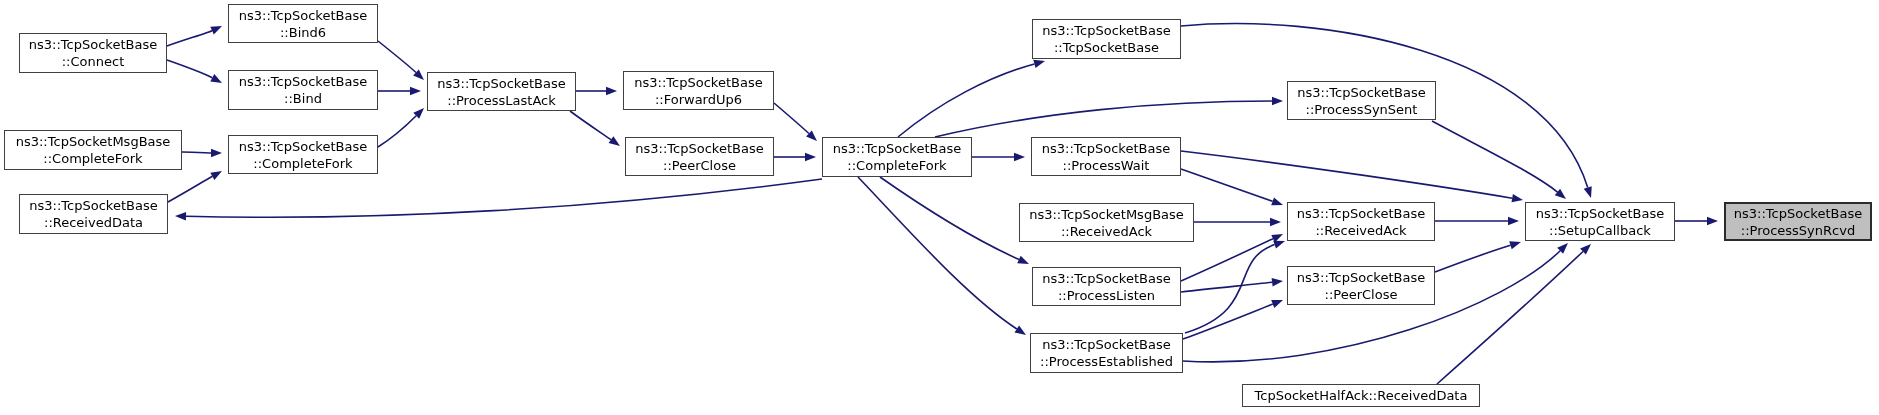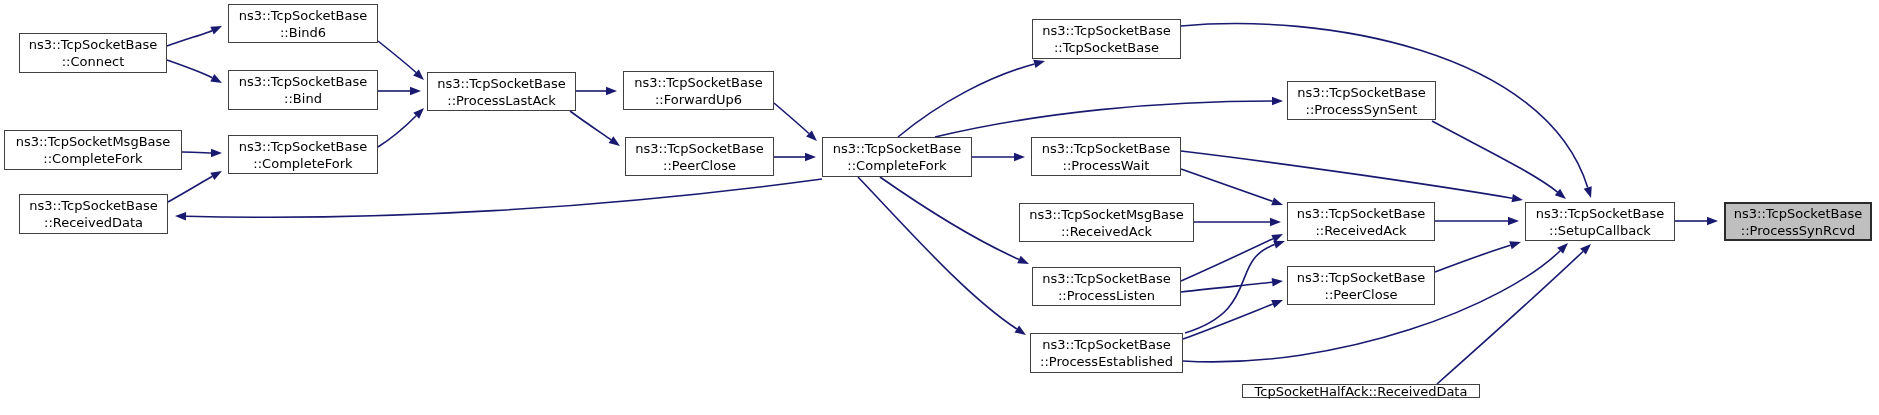--- a/index.html
+++ b/index.html
@@ -172,20 +172,20 @@
       <span>::ReceivedAck</span>
     </div>
     <div class="node" style="left: 1287px; top: 266px; width: 148px; height: 39px;">
       <span>ns3::TcpSocketBase</span>
       <span>::PeerClose</span>
     </div>
     <div class="node" style="left: 1525px; top: 202px; width: 150px; height: 39px;">
       <span>ns3::TcpSocketBase</span>
       <span>::SetupCallback</span>
     </div>
-    <div class="node" style="left: 1242px; top: 384px; width: 238px; height: 14px;">
+    <div class="node" style="left: 1242px; top: 384px; width: 238px; height: 23px;">
       <span>TcpSocketHalfAck::ReceivedData</span>
     </div>
     <div class="node highlighted" style="left: 1724px; top: 202px; width: 148px; height: 39px;">
       <span>ns3::TcpSocketBase</span>
       <span>::ProcessSynRcvd</span>
     </div>
   </div>
 
 </body></html>

